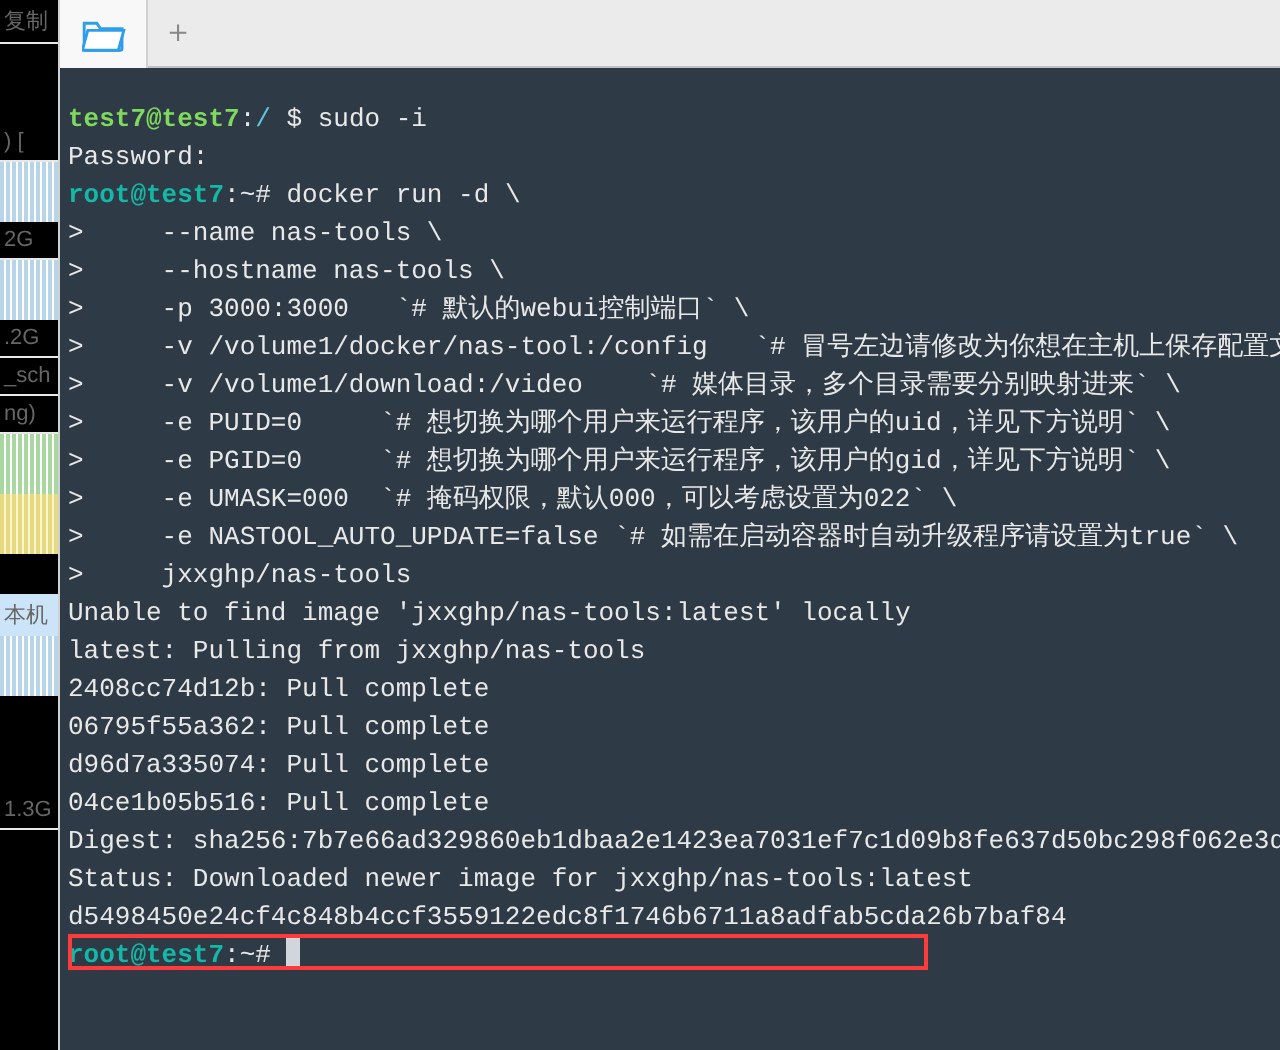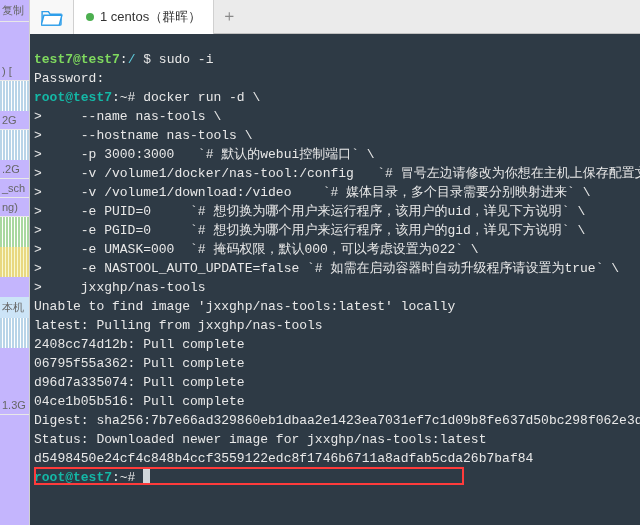--- a/index.html
+++ b/index.html
@@ -10,21 +10,21 @@
     width: 640px;
     height: 525px;
     overflow: hidden;
     position: relative;
   }
   
   .sidebar {
     position: absolute;
     left: 0; top: 0;
     width: 30px; height: 525px;
-    background: #c4b5fd;
+    background: #000000;
     border-right: 1px solid #d0d0d0;
     font-family: -apple-system, "Segoe UI", sans-serif;
     font-size: 11px;
     color: #666;
     overflow: hidden;
   }
   .sidebar-band { padding: 3px 2px; border-bottom: 1px solid #e8e8e8; white-space: nowrap; }
   .graph { height: 30px; background: repeating-linear-gradient(90deg,#b8d4e8 0 2px,#fff 2px 3px); }
   .graph.green { background: repeating-linear-gradient(90deg,#a8d8a0 0 2px,#fff 2px 3px); }
   .graph.yellow { background: repeating-linear-gradient(90deg,#e8d880 0 2px,#f8f8d0 2px 3px); }
@@ -110,24 +110,20 @@
   <div class="sidebar-band">1.3G</div>
 </div>
 
 <div class="tabbar">
   <div class="folder-btn">
     <svg width="22" height="18" viewBox="0 0 24 20">
       <path d="M1 4 h7 l2 3 h12 v11 a1 1 0 0 1 -1 1 h-19 a1 1 0 0 1 -1 -1 z" fill="none" stroke="#2e9eea" stroke-width="1.6"></path>
       <path d="M3 8 h20 l-3 11 h-20 z" fill="#ffffff" stroke="#2e9eea" stroke-width="1.6"></path>
     </svg>
   </div>
-  <div class="tab">
-    <span class="status-dot"></span>
-    <span>1 centos（群晖）</span>
-  </div>
   <div class="tab-add">
     <span>＋</span>
   </div>
 </div>
 
 <div class="terminal" id="terminal"><div><span class="green">test7@test7</span><span class="white">:</span><span class="cyan">/</span><span class="white"> $ sudo -i</span></div><div><span class="white">Password:</span></div><div><span class="red">root@test7</span><span class="white">:~# docker run -d \</span></div><div><span class="white">&gt;     --name nas-tools \</span></div><div><span class="white">&gt;     --hostname nas-tools \</span></div><div><span class="white">&gt;     -p 3000:3000   `# 默认的webui控制端口` \</span></div><div><span class="white">&gt;     -v /volume1/docker/nas-tool:/config   `# 冒号左边请修改为你想在主机上保存配置文件的路径` \</span></div><div><span class="white">&gt;     -v /volume1/download:/video    `# 媒体目录，多个目录需要分别映射进来` \</span></div><div><span class="white">&gt;     -e PUID=0     `# 想切换为哪个用户来运行程序，该用户的uid，详见下方说明` \</span></div><div><span class="white">&gt;     -e PGID=0     `# 想切换为哪个用户来运行程序，该用户的gid，详见下方说明` \</span></div><div><span class="white">&gt;     -e UMASK=000  `# 掩码权限，默认000，可以考虑设置为022` \</span></div><div><span class="white">&gt;     -e NASTOOL_AUTO_UPDATE=false `# 如需在启动容器时自动升级程序请设置为true` \</span></div><div><span class="white">&gt;     jxxghp/nas-tools</span></div><div><span class="white">Unable to find image 'jxxghp/nas-tools:latest' locally</span></div><div><span class="white">latest: Pulling from jxxghp/nas-tools</span></div><div><span class="white">2408cc74d12b: Pull complete</span></div><div><span class="white">06795f55a362: Pull complete</span></div><div><span class="white">d96d7a335074: Pull complete</span></div><div><span class="white">04ce1b05b516: Pull complete</span></div><div><span class="white">Digest: sha256:7b7e66ad329860eb1dbaa2e1423ea7031ef7c1d09b8fe637d50bc298f062e3dc</span></div><div><span class="white">Status: Downloaded newer image for jxxghp/nas-tools:latest</span></div><div><span class="white">d5498450e24cf4c848b4ccf3559122edc8f1746b6711a8adfab5cda26b7baf84</span></div><div><span class="red">root@test7</span><span class="white">:~# </span><span class="cursor"></span></div></div>
 
 <div class="highlight-box" style="left:34px; top:467px; width:430px; height:18px;"></div>
 
 </body></html>

